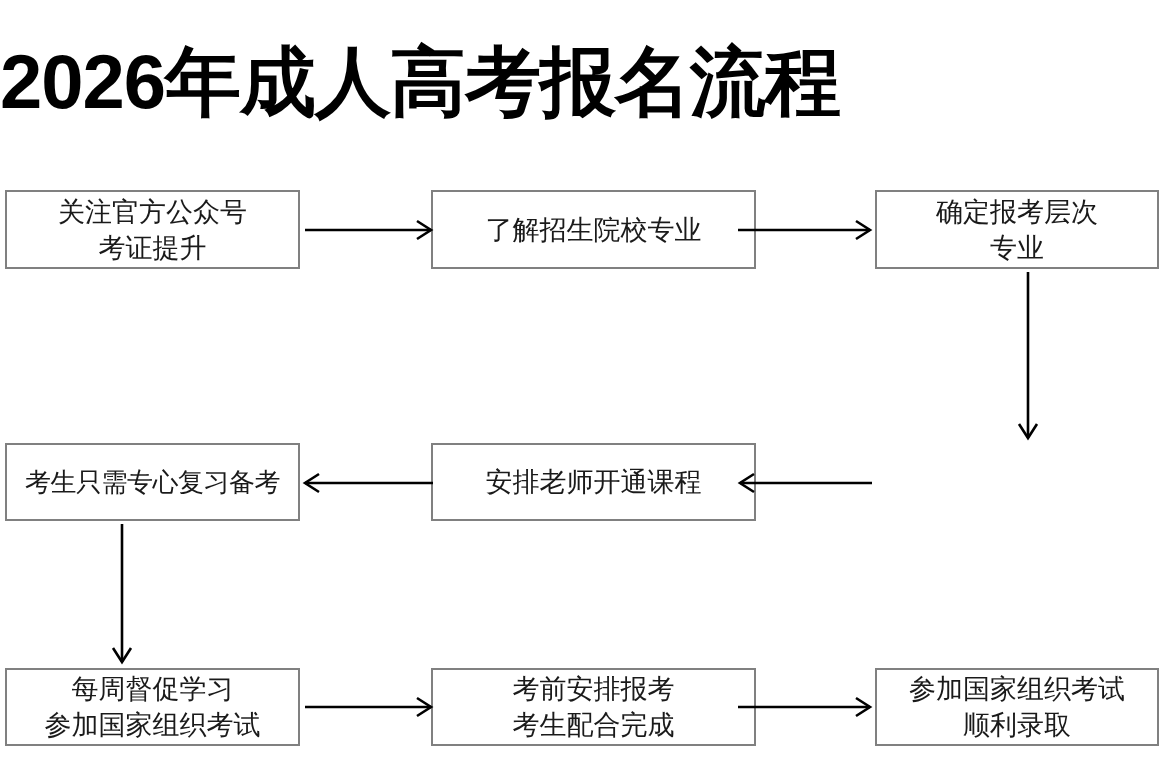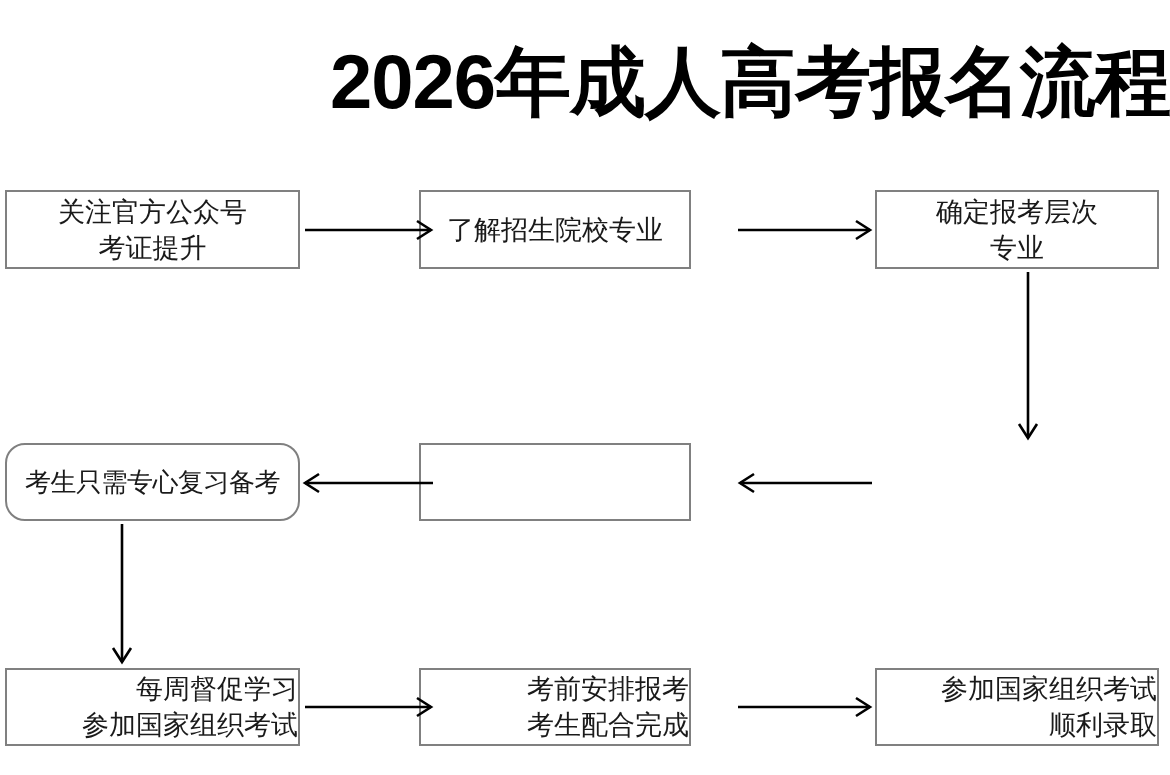--- a/index.html
+++ b/index.html
@@ -20,21 +20,21 @@
     overflow: hidden;
     background: #ffffff;
   }
 
   
   #title {
     position: absolute;
     left: 0;
     top: 34px;
     width: 1170px;
-    text-align: right;
+    text-align: left;
     font-size: 76px;
     line-height: 96px;
     font-weight: 900;
     letter-spacing: -1px;
     color: #000000;
     white-space: nowrap;
     font-family: "Liberation Sans", "DejaVu Sans", sans-serif;
   }
 
   
@@ -54,31 +54,30 @@
     font-weight: 400;
     font-family: "Liberation Sans", "DejaVu Sans", sans-serif;
     white-space: nowrap;
   }
   .node .line {
     display: block;
   }
   .node.tight {
     font-size: 26px;
     letter-spacing: -0.5px;
-    border-radius: 20px;
   }
 
   
   .col-a { left: 5px;   width: 295px; }
-  .col-b { left: 419px; width: 272px; }
+  .col-b { left: 431px; width: 325px; }
   .col-c { left: 875px; width: 284px; }
 
   .row-1 { top: 190px; height: 79px; }
   .row-2 { top: 443px; height: 78px; }
-  .row-3 { top: 668px; height: 78px; align-items: flex-end; }
+  .row-3 { top: 668px; height: 78px; }
 
   
   .arrow {
     position: absolute;
   }
   .arrow svg {
     display: block;
     overflow: visible;
   }
   .arrow svg line,
@@ -109,20 +108,21 @@
   <div class="node col-c row-1">
     <span class="line">确定报考层次</span>
     <span class="line">专业</span>
   </div>
 
   <div class="node col-a row-2 tight">
     <span class="line">考生只需专心复习备考</span>
   </div>
 
   <div class="node col-b row-2">
+    <span class="line">安排老师开通课程</span>
   </div>
 
 
   <div class="node col-a row-3">
     <span class="line">每周督促学习</span>
     <span class="line">参加国家组织考试</span>
   </div>
 
   <div class="node col-b row-3">
     <span class="line">考前安排报考</span>

